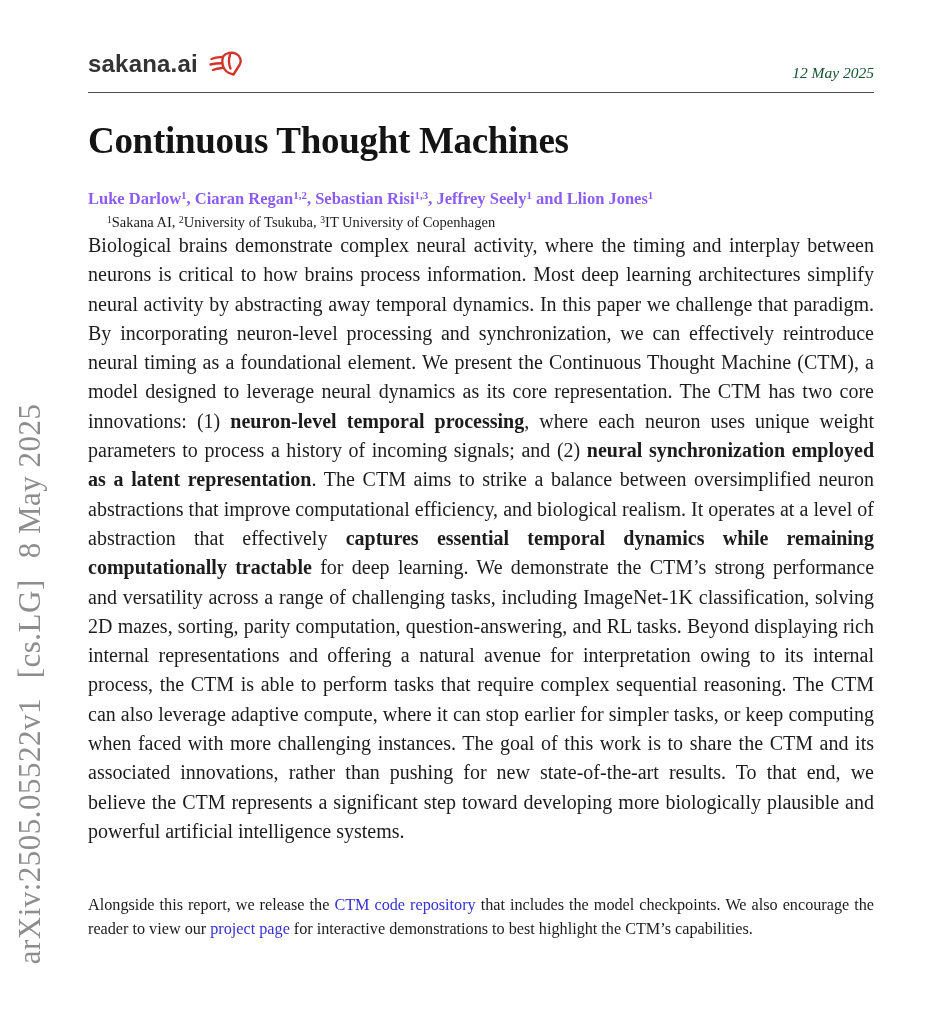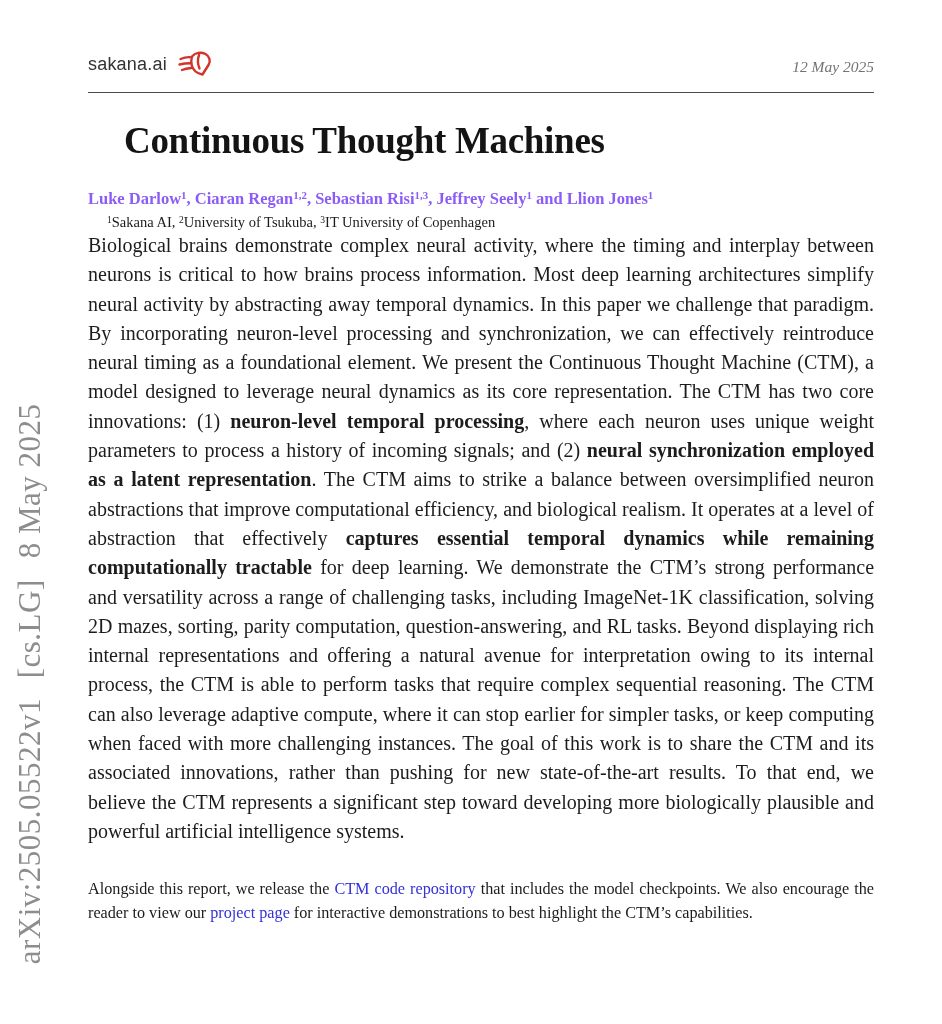--- a/index.html
+++ b/index.html
@@ -39,54 +39,53 @@
   .logo {
     position: absolute;
     left: 0;
     top: 50px;
     display: flex;
     align-items: center;
     gap: 11px;
   }
   .logo-text {
     font-family: "Liberation Sans", "DejaVu Sans", sans-serif;
-    font-weight: 400;
-    font-size: 18px;
+    font-weight: 700;
+    font-size: 24px;
     letter-spacing: 0.2px;
     color: var(--logo-text, #333);
   }
   .logo-icon { display: inline-flex; }
   .logo-icon path {
     stroke: var(--accent-red, #d2342b);
     fill: none;
     stroke-width: 2.4;
     stroke-linecap: round;
     stroke-linejoin: round;
   }
   .header-date {
     position: absolute;
     right: 0;
-    bottom: 16px;
+    bottom: 10px;
     font-style: italic;
     font-size: 15.5px;
-    color: #737373;
+    color: #14532d;
   }
   .rule {
     border: 0;
     border-top: 1.6px solid var(--rule, #4a4a4a);
     width: 100%;
   }
 
   .paper-title {
     margin-top: 26px;
     font-size: 37px;
     font-weight: 700;
     letter-spacing: -0.3px;
     color: #141414;
-    margin-left: 36px;
   }
 
   .authors {
     margin-top: 27px;
     font-size: 16.5px;
     font-weight: 700;
     color: #8b5cf6;
   }
   sup {
     font-size: 66%;
@@ -101,21 +100,21 @@
     color: #1b1b1b;
     margin-left: 19px;
   }
 
   .abstract {
     font-size: 20px;
     line-height: 1.465;
     text-align: justify;
   }
   .release-note {
-    margin-top: 32px;
+    margin-top: 48px;
     font-size: 16.2px;
     line-height: 1.465;
     text-align: justify;
   }
   .b { font-weight: 700; }
   .link { color: var(--link-blue, #3431d6); cursor: pointer; }
 </style>
 </head>
 <body>
 

